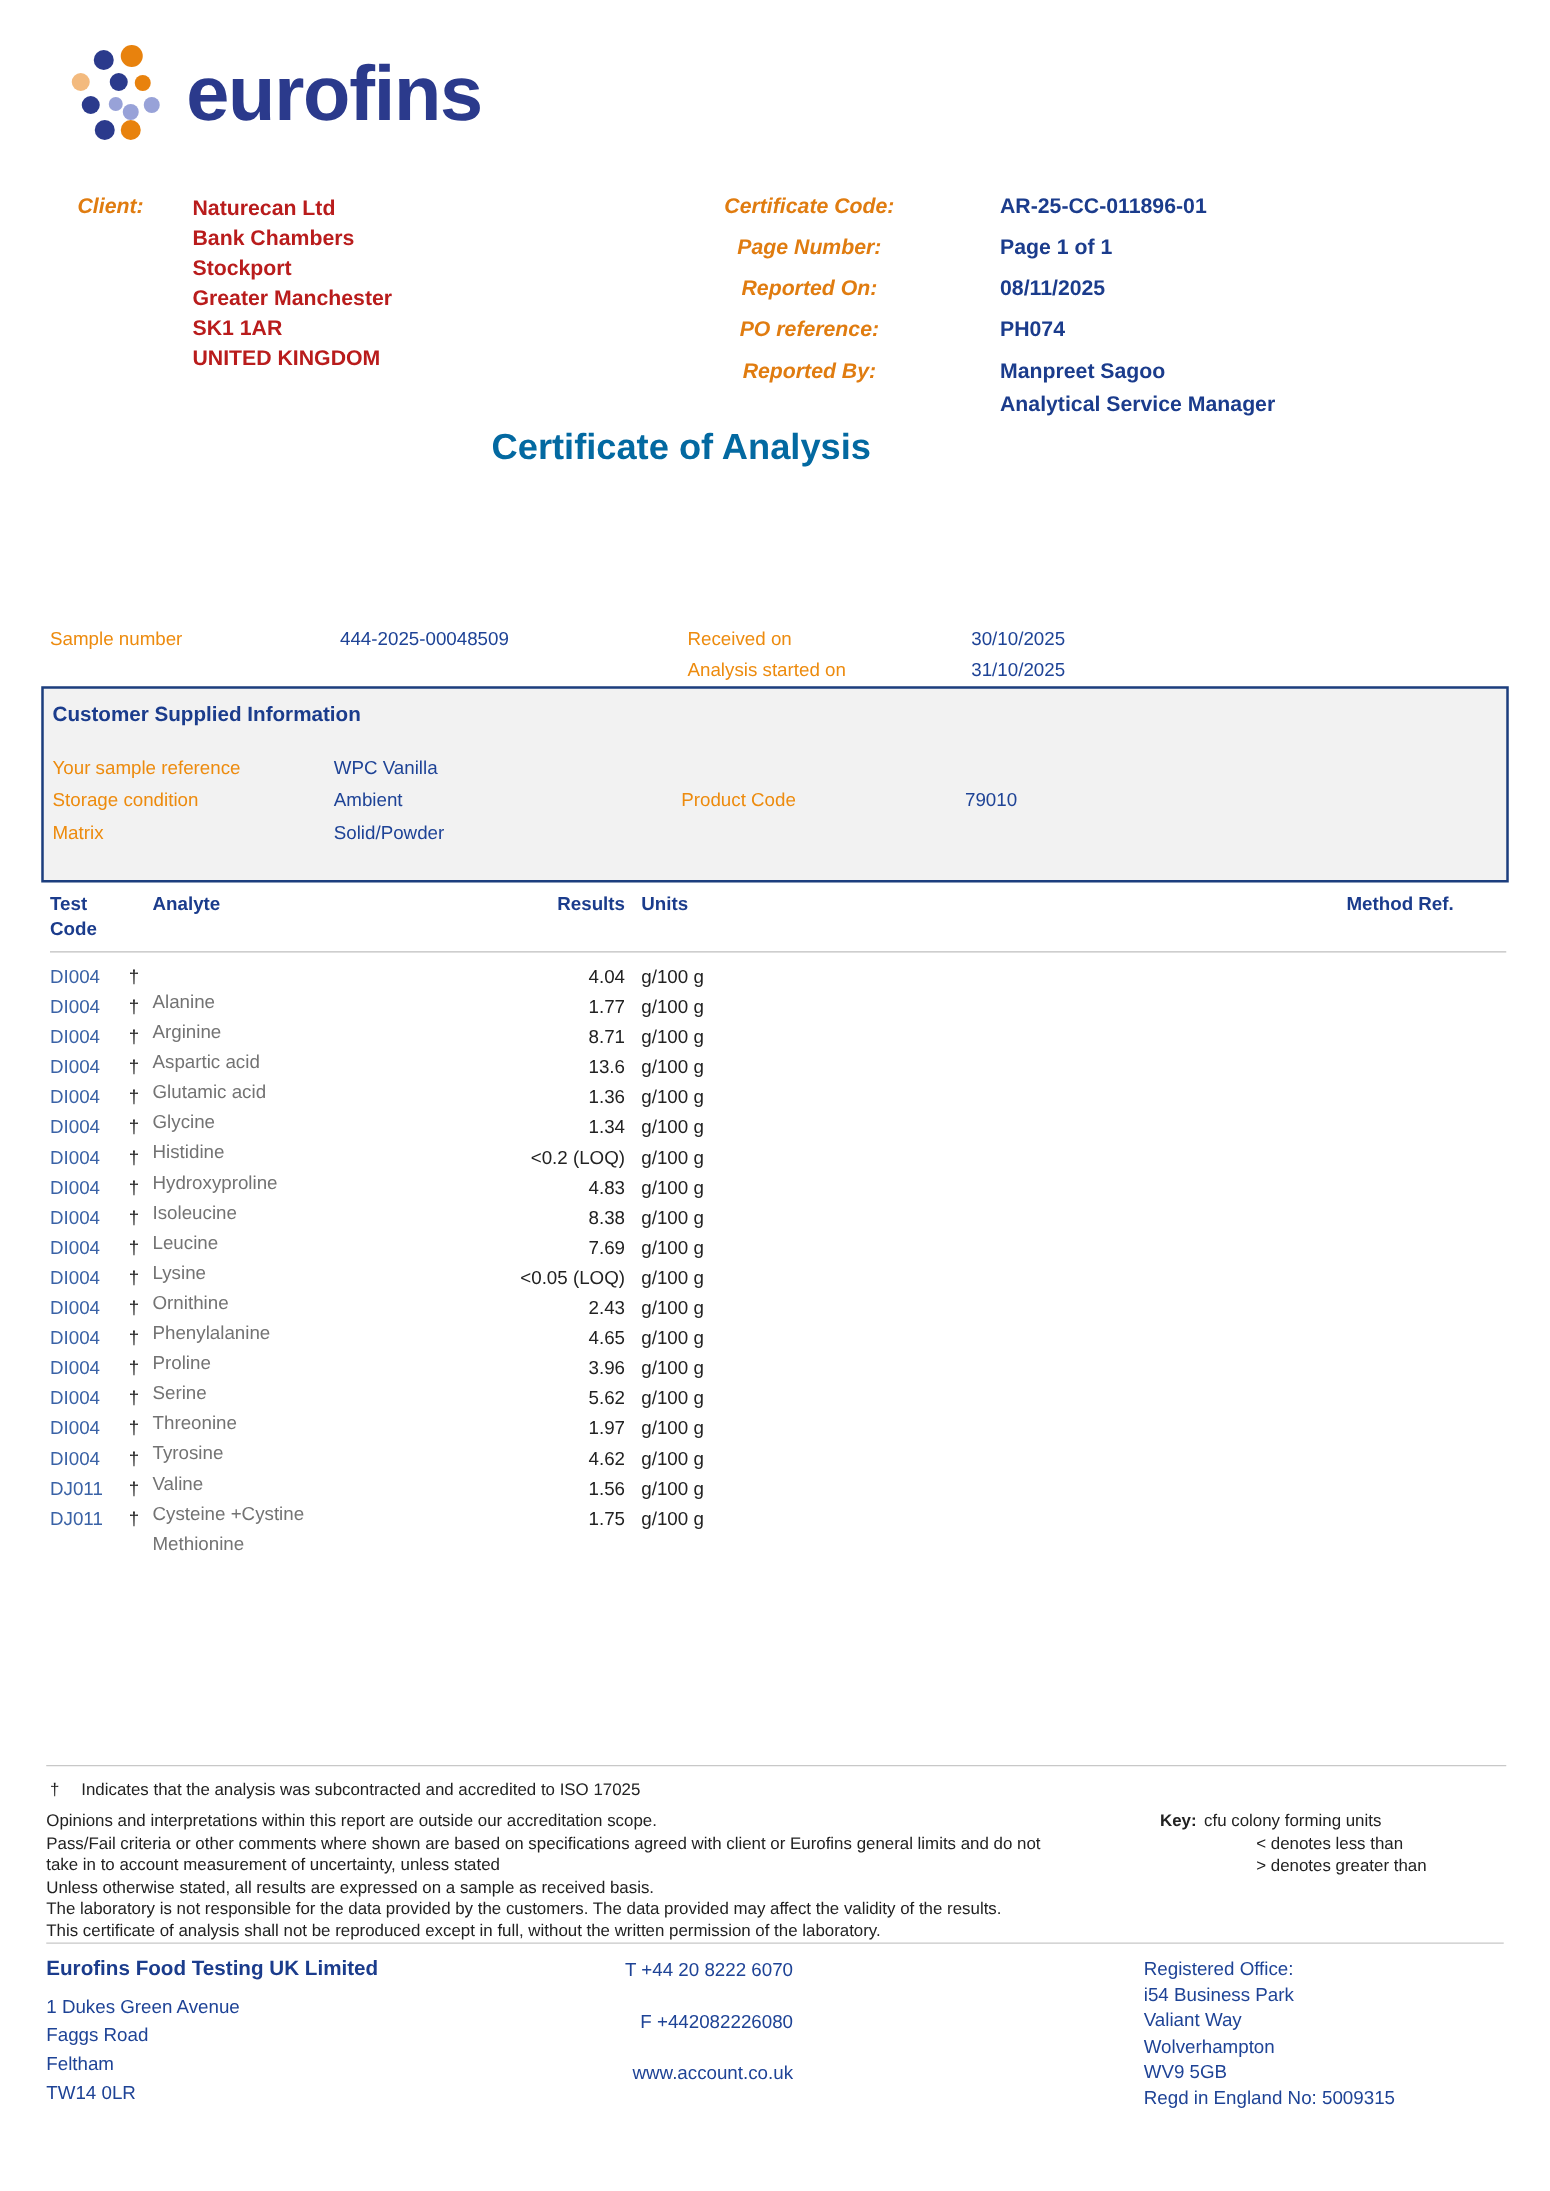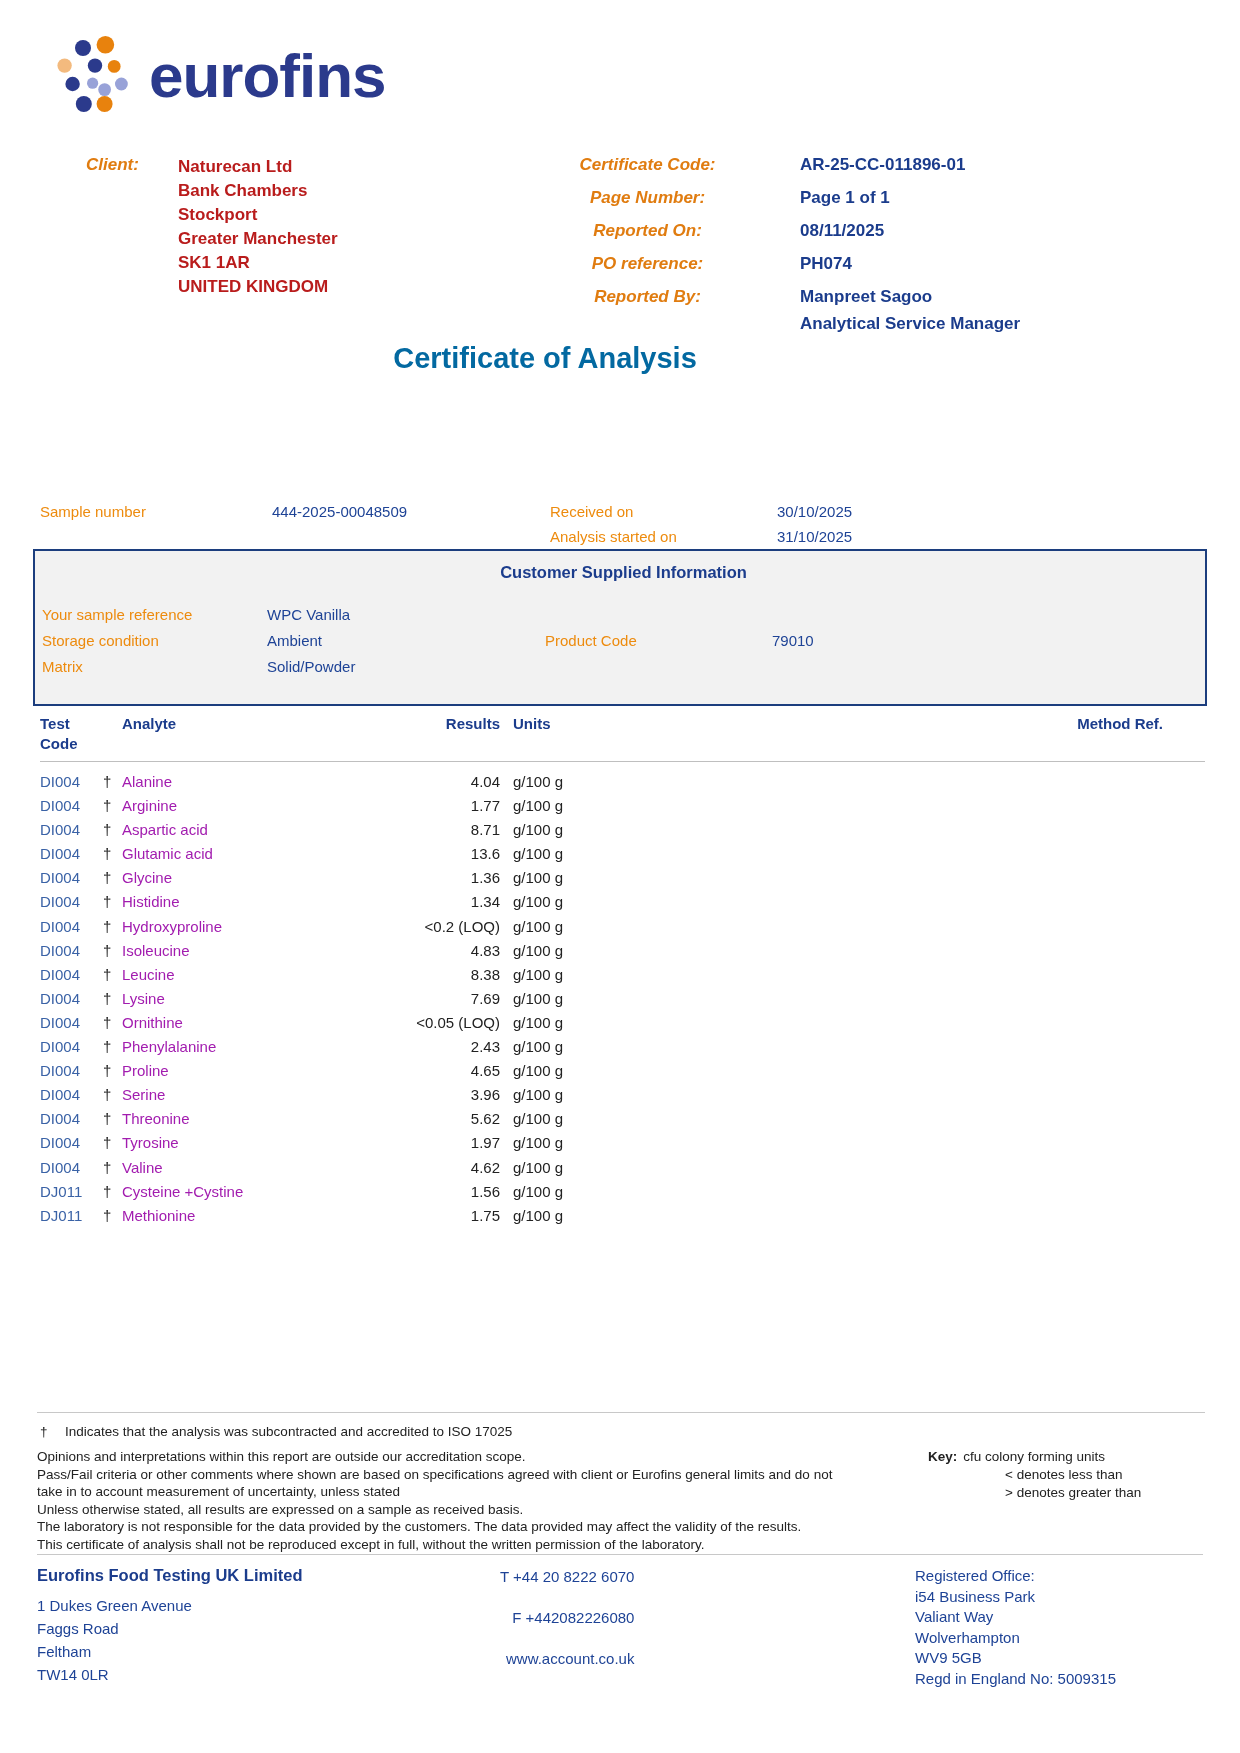--- a/index.html
+++ b/index.html
@@ -3,55 +3,55 @@
 <meta charset="utf-8">
 <style>
   html,body{margin:0;padding:0;background:#fff;}
   .page{position:relative;width:1240px;height:1753px;background:#ffffff;overflow:hidden;
         font-family:"Liberation Sans",sans-serif;color:#222;}
   
   .logo{position:absolute;left:55px;top:36px;display:flex;align-items:center;gap:14px;}
   .logo-text{font-size:62px;font-weight:600;color:#2B3A8C;letter-spacing:-1px;line-height:1;}
   
   .client-block{position:absolute;left:62px;top:155px;display:flex;font-size:17px;}
-  .client-label{color:#E07C10;font-weight:bold;font-style:italic;width:66px;margin-right:26px;margin-left:24px;}
+  .client-label{color:#E07C10;font-weight:bold;font-style:italic;width:66px;margin-right:26px;}
   .client-address div{color:#b91c1c;font-weight:bold;line-height:24px;}
   
   .meta-block{position:absolute;left:540px;top:155px;width:600px;font-size:17px;}
   .meta-row{display:flex;height:33px;}
   .meta-label{width:215px;text-align:center;color:#E07C10;font-weight:bold;font-style:italic;}
   .meta-value{margin-left:45px;color:#1B3C8C;font-weight:bold;white-space:nowrap;}
   .meta-sub{margin-left:260px;margin-top:-6px;color:#1B3C8C;font-weight:bold;}
   
   .doc-title{position:absolute;left:0;top:342px;width:1090px;text-align:center;
              font-size:29px;font-weight:bold;color:#0369a1;}
   
   .sample-block{position:absolute;left:40px;top:499px;width:1165px;font-size:15px;}
   .srow{display:flex;line-height:25px;justify-content:space-between;}
   .c1{width:232px;} .c2{width:278px;} .c3{width:227px;} .c4{flex:1;}
   .lbl{color:#ED8B0E;} .val{color:#1E4396;}
   
   .customer-box{position:absolute;left:33px;top:549px;width:1174px;height:157px;
                 box-sizing:border-box;border:2px solid #1C3E7E;background:#F2F2F2;
                 padding:12px 0 0 7px;font-size:15px;}
-  .box-title{color:#1B3C8C;font-weight:bold;font-size:16.5px;margin-bottom:20px;text-align:center;}
+  .box-title{color:#1B3C8C;font-weight:bold;font-size:16.5px;margin-bottom:20px;}
   .crow{display:flex;line-height:25.8px;}
   .crow .c1{width:225px;}
   
   .results-table{position:absolute;left:40px;top:714px;width:1165px;font-size:15px;}
   .thead{display:flex;font-weight:bold;color:#1B3C8C;line-height:20px;}
   .col-code{width:63px;} .col-dagger{width:19px;} .col-analyte{width:235px;}
   .col-results{width:143px;text-align:right;} .col-units{margin-left:13px;}
   .th-method{margin-left:auto;margin-right:42px;}
   .thead-rule{height:1px;background:#BFBFBF;margin-top:7px;}
   .tbody{margin-top:11px;}
   .tr{display:flex;height:24.1px;}
   .td-code{width:63px;color:#3A62A6;}
   .td-dagger{width:19px;color:#222;}
-  .td-analyte{width:235px;color:#a21caf;}
+  .td-analyte{width:235px;color:#737373;margin-top:20px;}
   .td-results{width:143px;text-align:right;color:#222;}
   .td-units{margin-left:13px;color:#222;}
   
   .notes{position:absolute;left:37px;top:1412px;width:1168px;font-size:13.5px;color:#222;}
   .notes-rule{height:1px;background:#C8C8C8;}
   .dagger-note{display:flex;margin-top:11px;}
   .dagger-sym{width:28px;padding-left:3px;box-sizing:border-box;}
   .note-paragraph{margin-top:9px;line-height:17.6px;}
   .key{position:absolute;left:928px;top:1448px;font-size:13.5px;line-height:18px;color:#222;}
   .key-label{font-weight:bold;margin-right:6px;}

